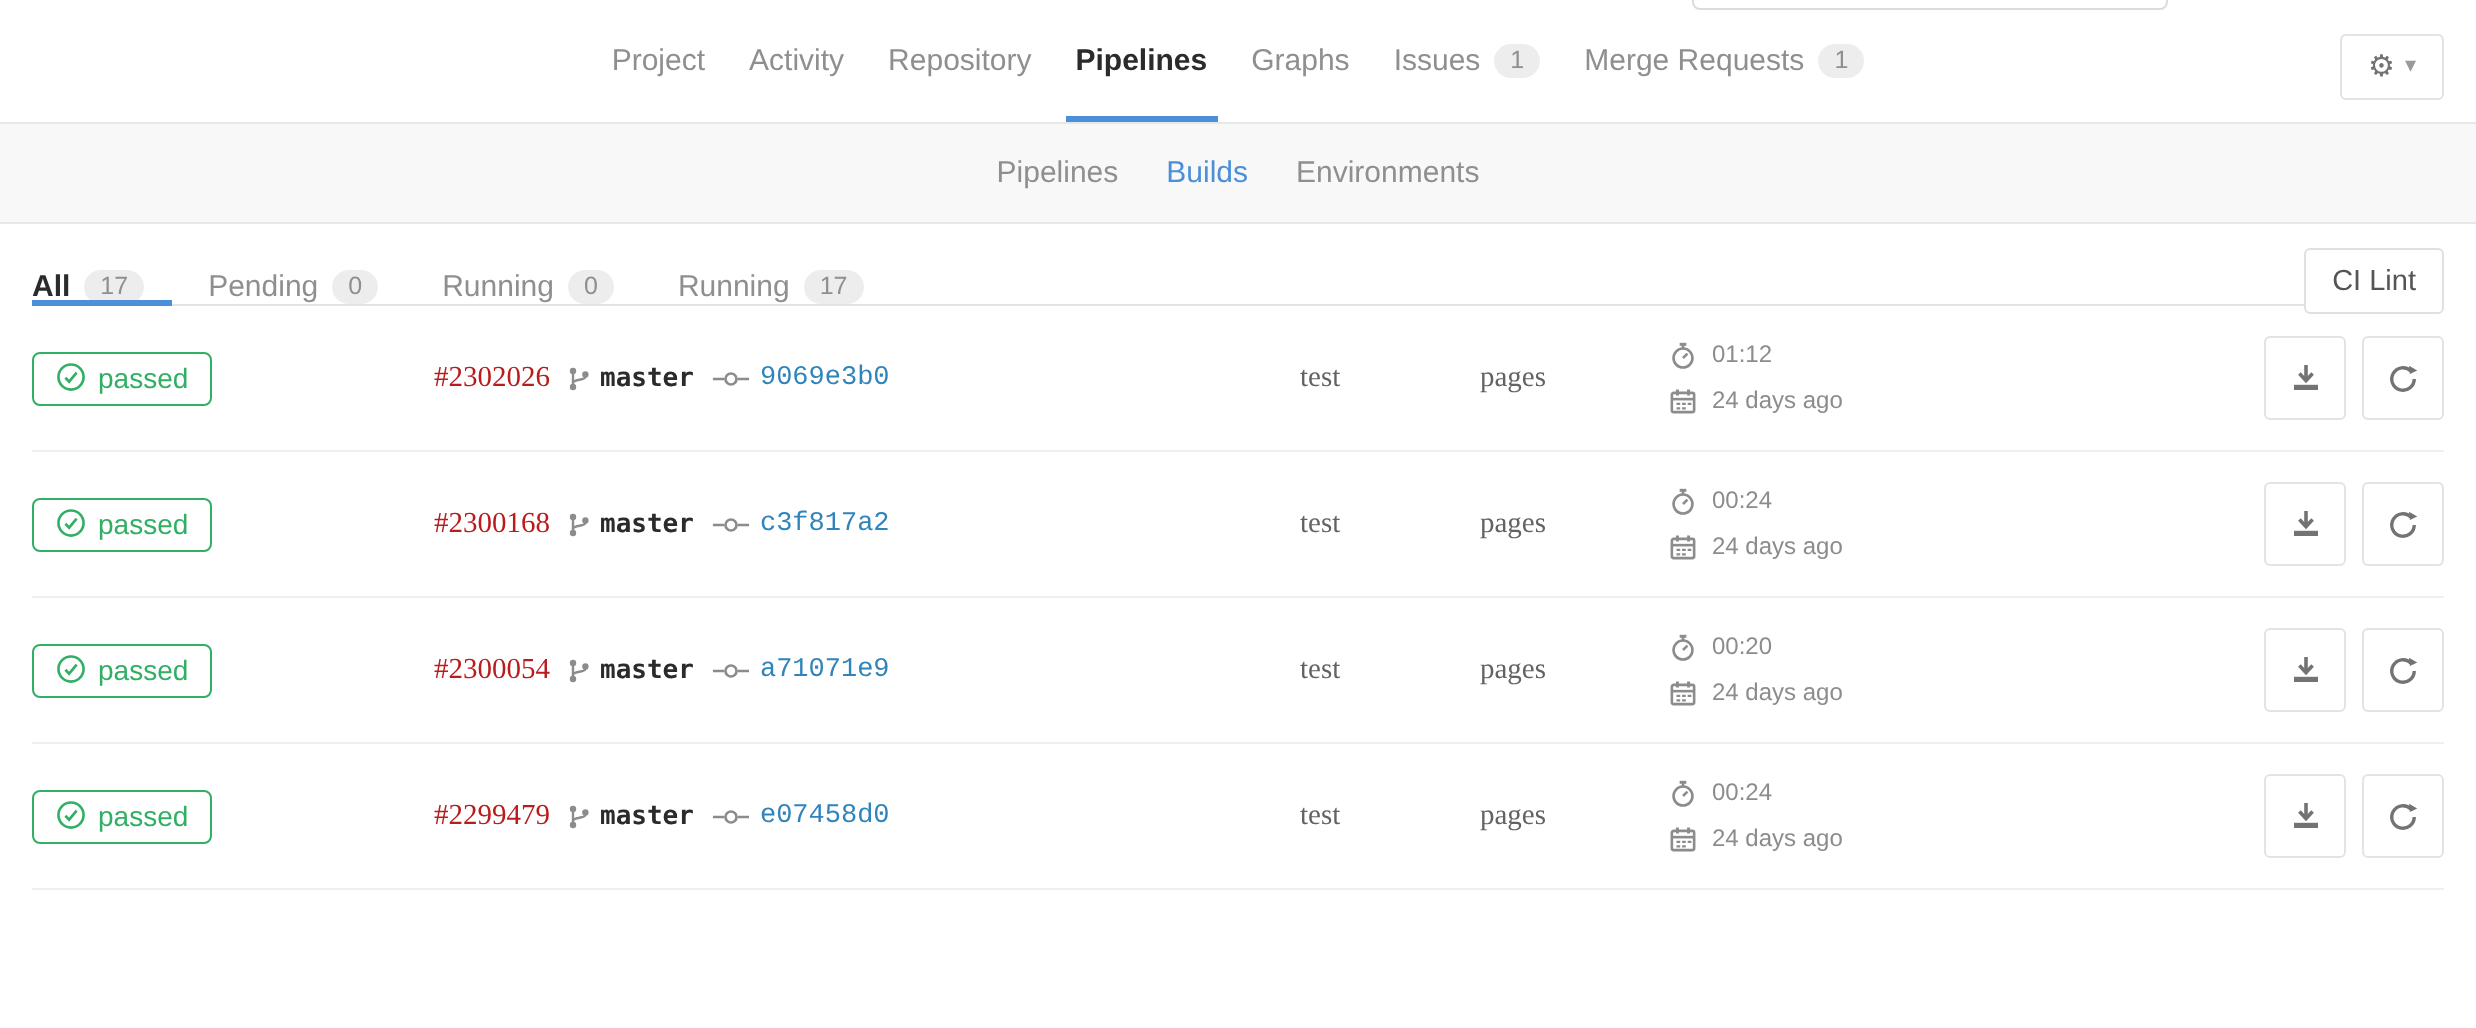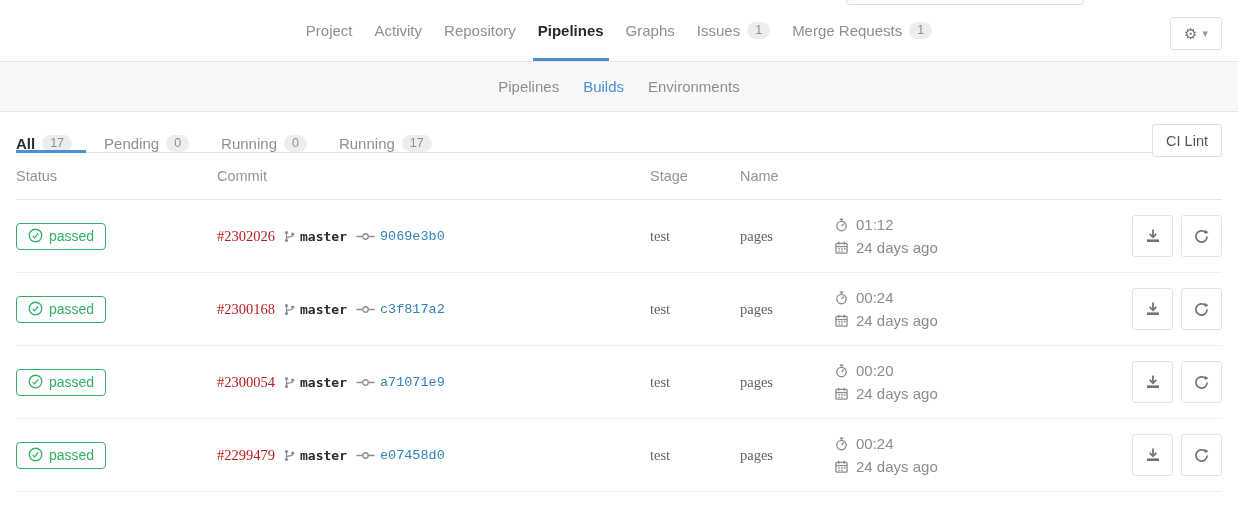--- a/index.html
+++ b/index.html
@@ -57,21 +57,21 @@
   .build-row { display:flex; align-items:center; height:73px; border-bottom:1px solid #efefef; }
   .status-badge { display:inline-flex; align-items:center; gap:6px; border:1px solid #31af64;
     color:#31af64; border-radius:4px; padding:4px 11px 5px; font-size:14px; cursor:pointer; background:#fff; }
   .commit-cell { display:flex; align-items:center; gap:9px; }
   .build-id { color:#b91c1c; font-size:14.5px; text-decoration:none; cursor:pointer;font-family:Liberation Serif, serif; }
   .ref-group, .sha-group { display:flex; align-items:center; gap:5px; cursor:pointer; }
   .ref-name { font-family:"DejaVu Sans Mono","Liberation Mono",monospace; font-weight:bold;
     font-size:13px; color:#2b2b2b; }
   .sha-link { font-family:Liberation Mono, monospace; font-size:13.5px; color:#3084bb; }
   .stage-text, .name-text { color:#636363; font-size:14.5px;font-family:Liberation Serif, serif; }
-  .time-cell { color:#8c8c8c; font-size:15px; }
+  .time-cell { color:#8c8c8c; font-size:12px; }
   .time-line { display:flex; align-items:center; gap:8px; line-height:23px; }
   .icon-btn { width:41px; height:42px; display:flex; align-items:center; justify-content:center;
     background:#fff; border:1px solid #e3e3e3; border-radius:3px; cursor:pointer; margin-left:8px; }
 </style>
 </head>
 <body>
 
 <div class="page">
 
   <header class="header">
@@ -137,26 +137,20 @@
       </div>
       <div class="tab">
         <span>Running</span>
         <span class="count-badge">17</span>
       </div>
     </div>
     <button class="ci-lint-btn">CI Lint</button>
   </section>
 
   <div class="builds-table">
-    <div class="thead">
-      <div class="col-status">Status</div>
-      <div class="col-commit">Commit</div>
-      <div class="col-stage">Stage</div>
-      <div class="col-name">Name</div>
-    </div>
     <div>
   <div class="build-row">
     <div class="col-status">
       <span class="status-badge">
         <span style="display:inline-flex;">
           <svg width="15" height="15" viewBox="0 0 16 16">
             <circle cx="8" cy="8" r="6.7" fill="none" stroke="#31af64" stroke-width="1.4"></circle>
             <path d="M5 8.4 l2 2.1 4-4.8" fill="none" stroke="#31af64" stroke-width="1.4"></path>
           </svg>
         </span>

